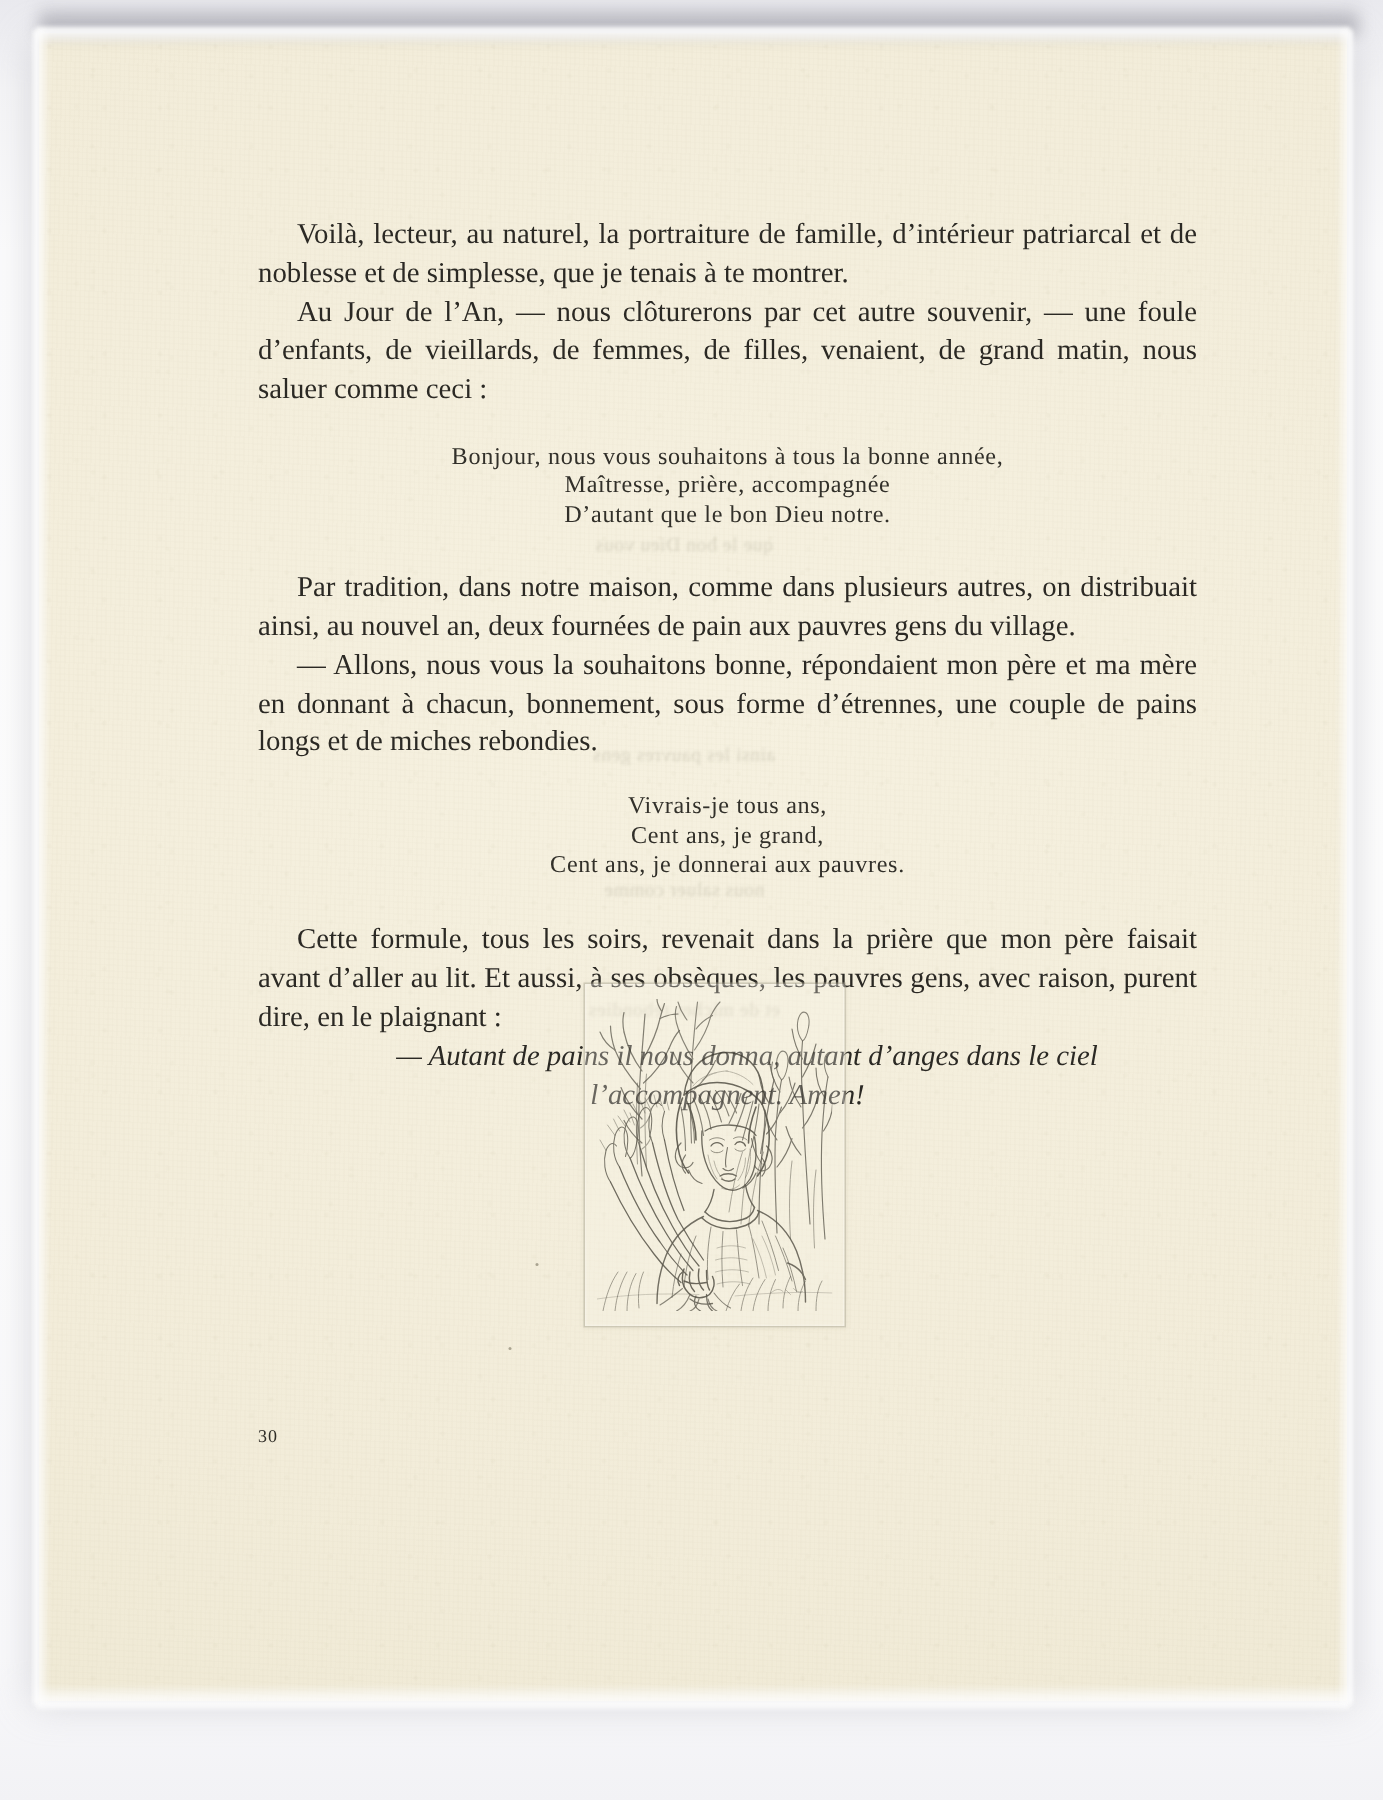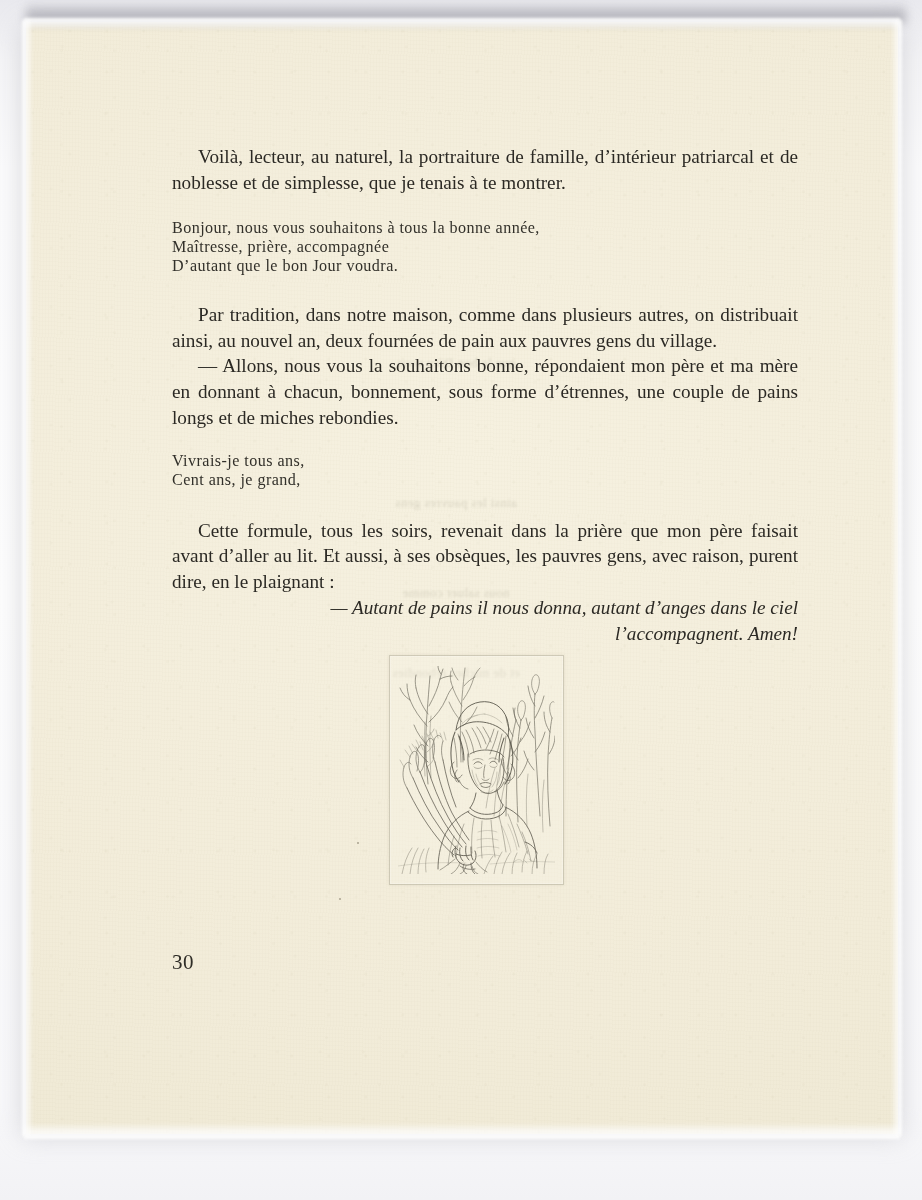--- a/index.html
+++ b/index.html
@@ -127,25 +127,25 @@
   p.body {
     margin: 0;
     font-size: 19.2px;
     line-height: 25.8px;
     text-align: justify;
     text-indent: 26px;
     color: #2b2924;
     font-family: "Liberation Serif", "DejaVu Serif", serif;
     -webkit-font-smoothing: antialiased;
   }
-  p.body.italic { font-style: italic; text-align: right; }
+  p.body.italic { font-style: italic; text-align: center; }
 
   .verse {
     margin: 0;
-    text-align: left;
+    text-align: center;
     font-size: 16.1px;
     line-height: 19.4px;
     letter-spacing: .45px;
     color: #32302a;
   }
   .verse div { white-space: nowrap; }
 
   .gap-a { height: 22px; }
   .gap-b { height: 26px; }
   .gap-c { height: 20px; }
@@ -174,21 +174,21 @@
     width: 157px; height: 208px;
     overflow: hidden;
   }
   #etching svg { display: block; }
 
   
   #folio {
     position: absolute;
     left: 146px;
     top: 928px;
-    font-size: 21px;
+    font-size: 12px;
     letter-spacing: .6px;
     color: #2f2d27;
     font-family: "Liberation Serif", "DejaVu Serif", serif;
   }
 
   
   .fleck { position: absolute; background: #6d6754; border-radius: 50%; opacity: .55; }
 </style>
 </head>
 <body>
@@ -208,39 +208,41 @@
     <div class="deckle" id="deckle-right"></div>
 
     <div class="showthrough" style="left:150px; top:330px; width:560px;">que le bon Dieu vous</div>
     <div class="showthrough" style="left:150px; top:470px; width:560px;">ainsi les pauvres gens</div>
     <div class="showthrough" style="left:150px; top:560px; width:560px;">nous saluer comme</div>
     <div class="showthrough" style="left:150px; top:640px; width:560px;">et de miches rebondies</div>
 
     <div id="content">
 
       <p class="body">Voilà, lecteur, au naturel, la portraiture de famille, d’intérieur patriarcal et de noblesse et de simplesse, que je tenais à te montrer.</p>
+      <p class="body">Au Jour de l’An, — nous clôturerons par cet autre souvenir, — une foule d’enfants, de vieillards, de femmes, de filles, venaient, de grand matin, nous saluer comme ceci :</p>
 
       <div class="gap-a"></div>
 
       <div class="verse">
         <div>Bonjour, nous vous souhaitons à tous la bonne année,</div>
         <div>Maîtresse, prière, accompagnée</div>
-        <div>D’autant que le bon Jour voudra.</div>
+        <div>D’autant que le bon Dieu notre.</div>
       </div>
 
       <div class="gap-b"></div>
 
       <p class="body">Par tradition, dans notre maison, comme dans plusieurs autres, on distribuait ainsi, au nouvel an, deux fournées de pain aux pauvres gens du village.</p>
       <p class="body">— Allons, nous vous la souhaitons bonne, répondaient mon père et ma mère en donnant à chacun, bonnement, sous forme d’étrennes, une couple de pains longs et de miches rebondies.</p>
 
       <div class="gap-c"></div>
 
       <div class="verse">
         <div>Vivrais-je tous ans,</div>
         <div>Cent ans, je grand,</div>
+        <div>Cent ans, je donnerai aux pauvres.</div>
       </div>
 
       <div class="gap-d"></div>
 
       <p class="body">Cette formule, tous les soirs, revenait dans la prière que mon père faisait avant d’aller au lit. Et aussi, à ses obsèques, les pauvres gens, avec raison, purent dire, en le plaignant :</p>
       <p class="body italic">— Autant de pains il nous donna, autant d’anges dans le ciel l’accompagnent. Amen!</p>
 
     </div>
 
     <div id="plate-wrap">

